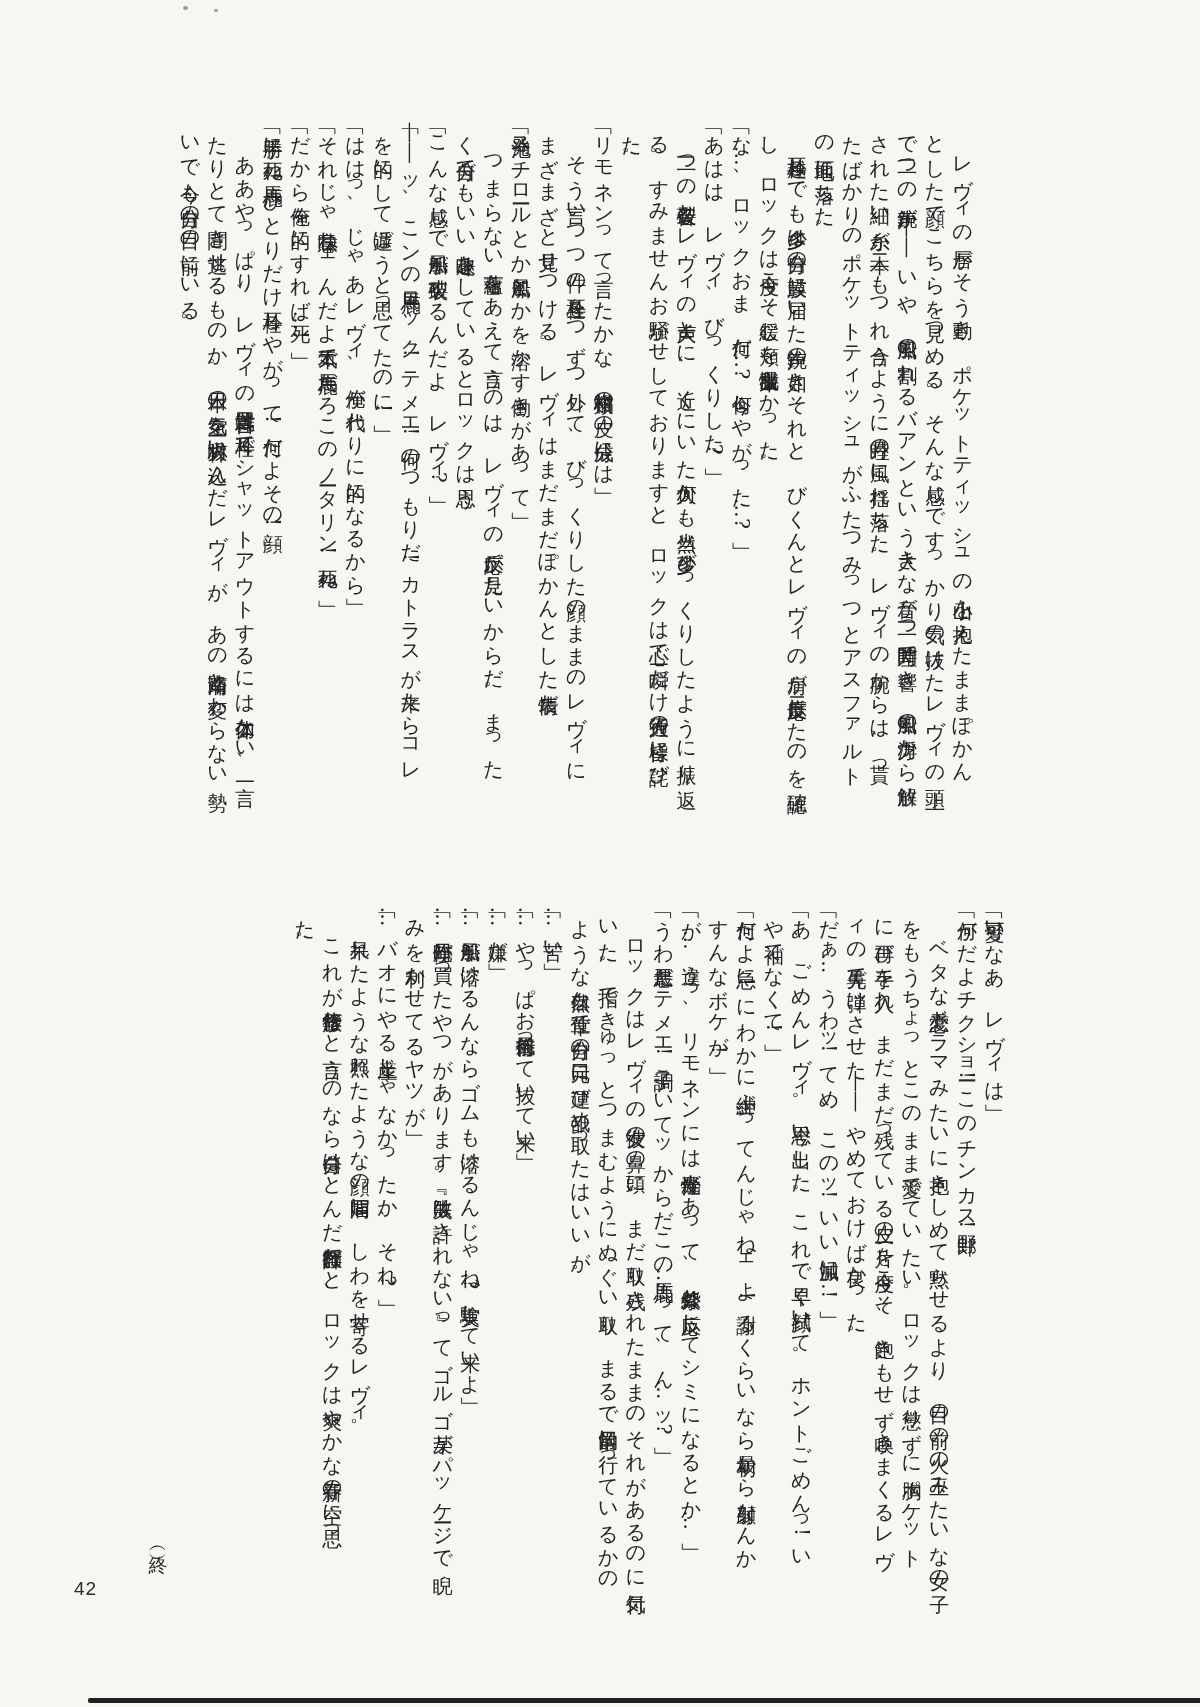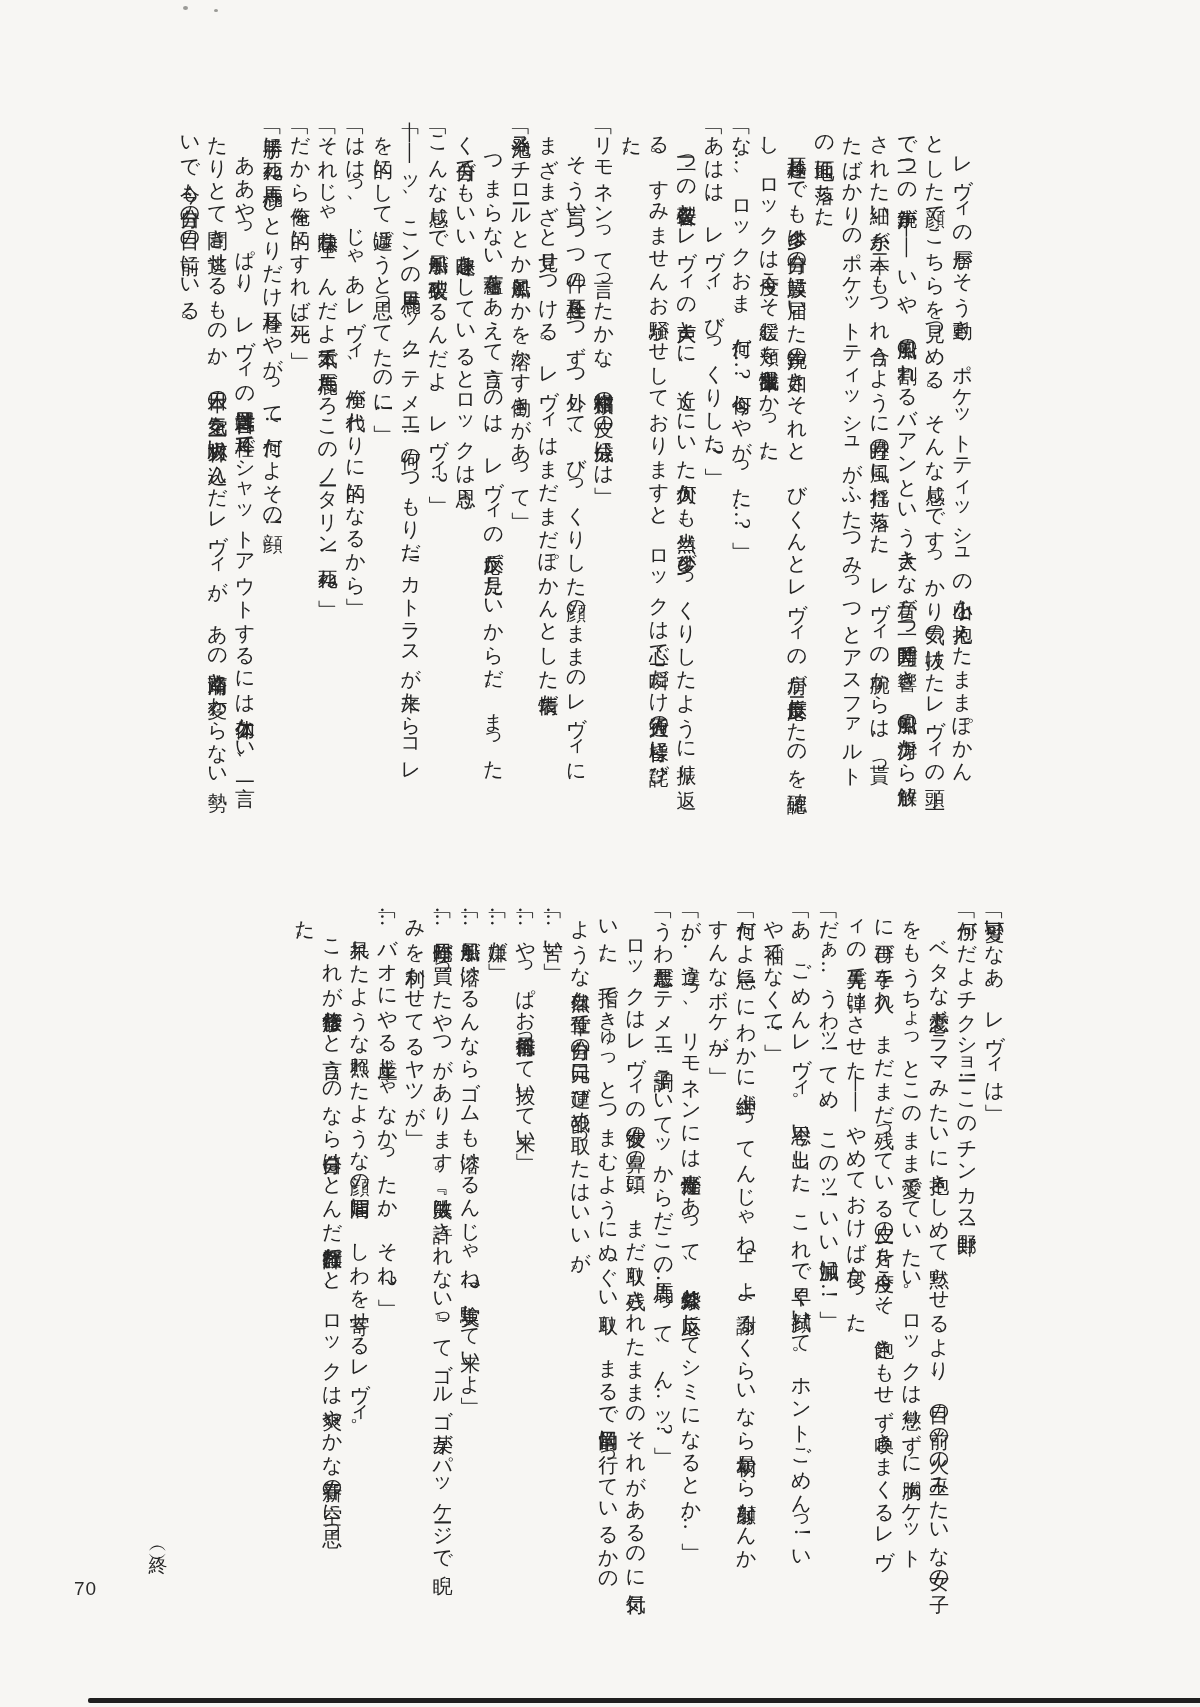--- a/index.html
+++ b/index.html
@@ -85,17 +85,17 @@
     <p class="dlg">「…嫌だ」</p>
     <p class="dlg">「…風船が溶けるんならゴムも溶けるんじゃね?実験して来いよ」</p>
     <p class="dlg">「…昨日俺が買ったやつがあります。『失敗は許されない』ってゴルゴ某がパッケージで睨みを利かせてるヤツが」</p>
     <p class="dlg">「…バオにやる土産じゃなかったか、それ?」</p>
     <p class="narr">呆れたような照れたような顔の眉間に、しわを寄せるレヴィ。</p>
     <p class="narr">これが修学旅行だと言うのなら自分はとんだ淫行教師だと、ロックは爽やかな新春の空に思った。</p>
   </div>
 
   <div class="end-mark">（終）</div>
 
-  <div class="page-number">70</div>
+  <div class="page-number">42</div>
 
   <div class="scan-edge-bottom"></div>
 
 </div>
 
 </body></html>

